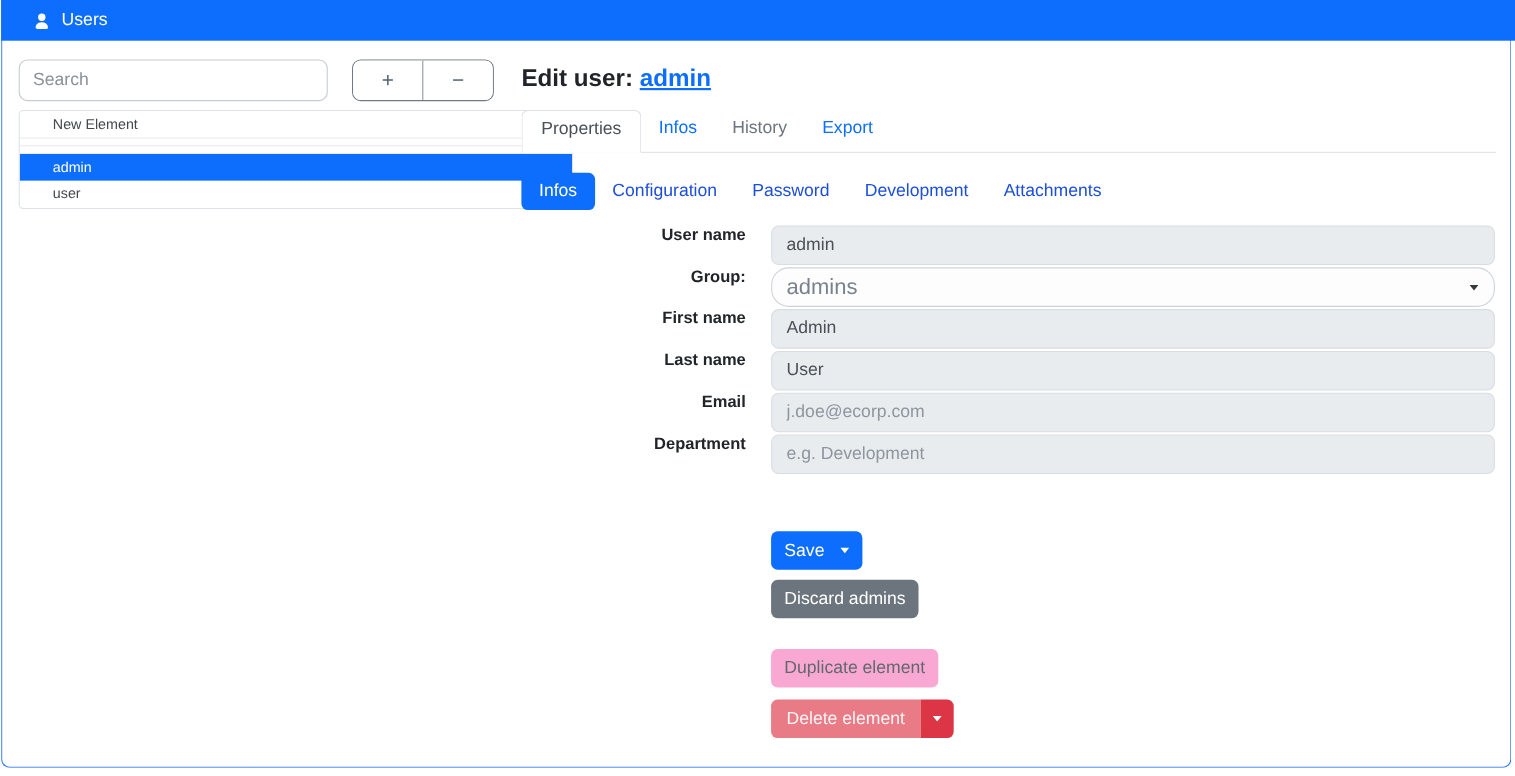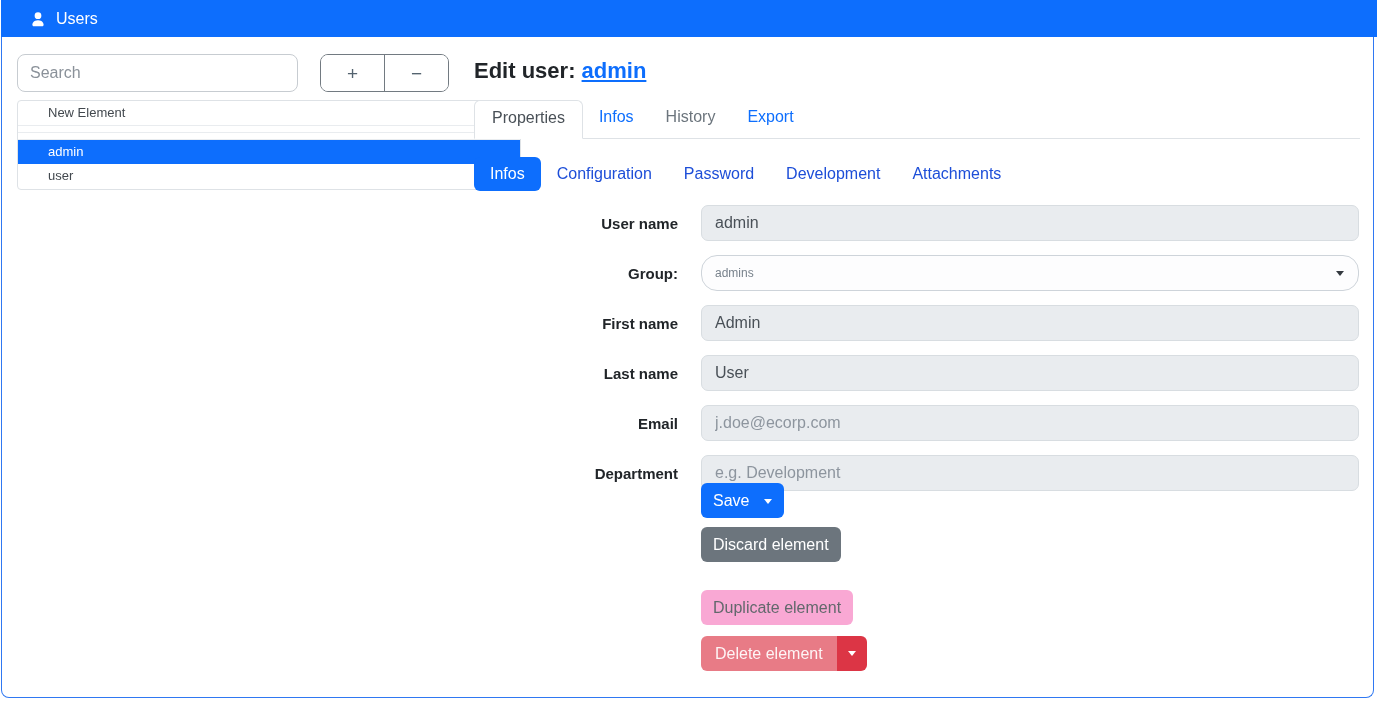--- a/index.html
+++ b/index.html
@@ -40,29 +40,29 @@
   .tab.active { color: #495057; background: #fff; border: 1px solid #dee2e6;
     border-bottom: 1px solid #fff; border-radius: 6px 6px 0 0; margin-bottom: -1px; padding: 8px 17px; }
   .tab.link { color: #0d6efd; }
   .tab.disabled { color: #6c757d; cursor: default; }
   .pills { position: absolute; left: 472px; top: 157px; display: flex; align-items: center; }
   .pill { font-size: 16px; padding: 8px 16px; cursor: pointer; }
   .pill.active { background: #0d6efd; color: #fff; border-radius: 6px; }
   .pill.link { color: #1d4ed8; }
   
   .form { position: absolute; left: 472px; top: 205px; width: 886px; }
-  .frow { display: flex; margin-bottom: 14px; align-items: center; }
+  .frow { display: flex; margin-bottom: 2px; }
   .flabel { width: 204px; margin-right: 23px; text-align: right; font-size: 15px;
     font-weight: 700; color: #212529; }
   .fctl { width: 658px; height: 36px; }
   input.fctl { background: #e9ecef; border: 1px solid #d8dde1; border-radius: 7px;
     padding: 0 13px; font-size: 16px; color: #495057; font-family: inherit; outline: none; }
   input.fctl::placeholder { color: #8d959e; }
   .fselect { background: #fdfdfe; border: 1px solid #ced4da; border-radius: 16px;
-    padding: 0 13px; font-size: 12px; color: #78828c; line-height: 34px; position: relative;
+    padding: 0 13px; font-size: 20px; color: #78828c; line-height: 34px; position: relative;
     cursor: pointer; }
   .caret { display: inline-block; width: 0; height: 0; border-left: 4.5px solid transparent;
     border-right: 4.5px solid transparent; border-top: 5px solid currentColor; }
   .fselect .caret { position: absolute; right: 14px; top: 15px; color: #343a40; }
   
   .btn { position: absolute; font-size: 16px; font-family: inherit; border: none;
     border-radius: 6px; padding: 6px 12px; cursor: pointer; height: 35px; }
   .btn-save { left: 699px; top: 483px; background: #0d6efd; color: #fff; }
   .btn-save .caret { margin-left: 15px; border-top-color: #fff; vertical-align: 2px; }
   .btn-discard { left: 699px; top: 527px; background: #6c757d; color: #fff; }
@@ -144,21 +144,21 @@
       <input class="fctl" type="text" disabled="" placeholder="j.doe@ecorp.com" style="">
     </div>
     <div class="frow">
       <label class="flabel">Department</label>
       <input class="fctl" type="text" disabled="" placeholder="e.g. Development" style="">
     </div>
   </div>
 
   <button class="btn btn-save"><span>Save</span><span class="caret"></span></button>
 
-  <button class="btn btn-discard">Discard element</button>
+  <button class="btn btn-discard">Discard admins</button>
 
   <button class="btn btn-duplicate">Duplicate element</button>
 
   <div class="split">
     <button class="btn-delete-main">Delete element</button>
     <button class="btn-delete-caret">
         <span class="caret"></span>
       </button>
   </div>
 

